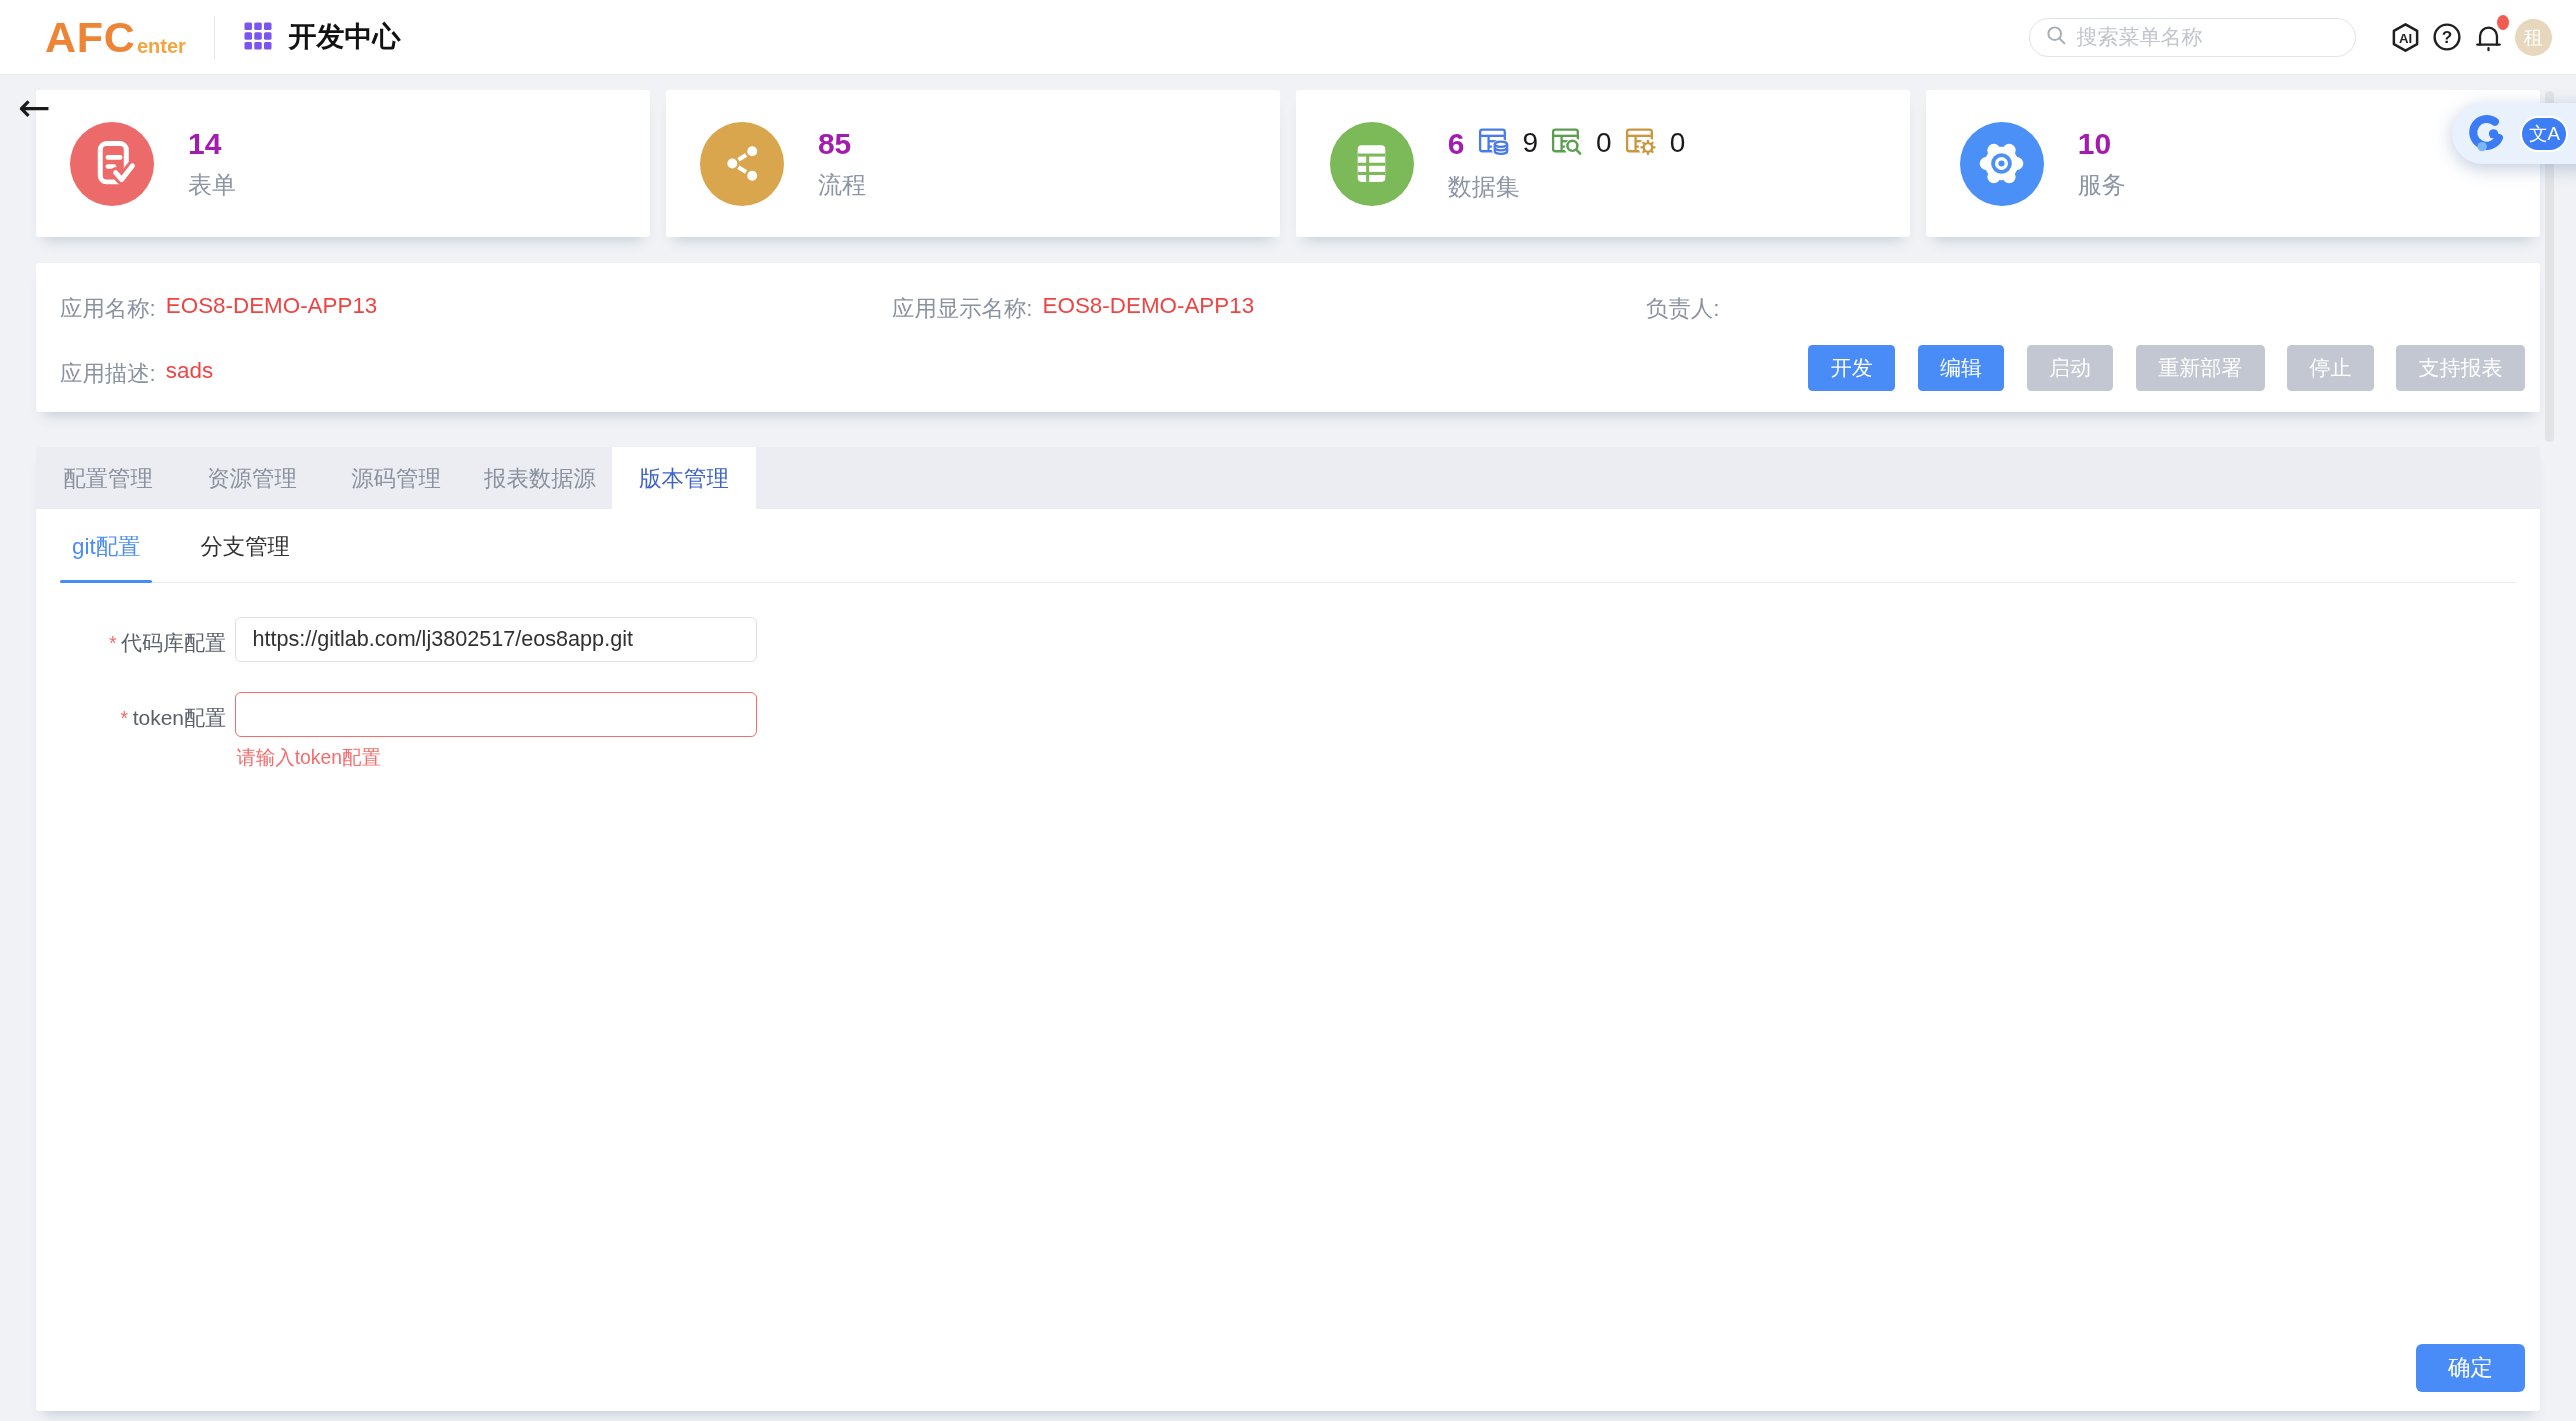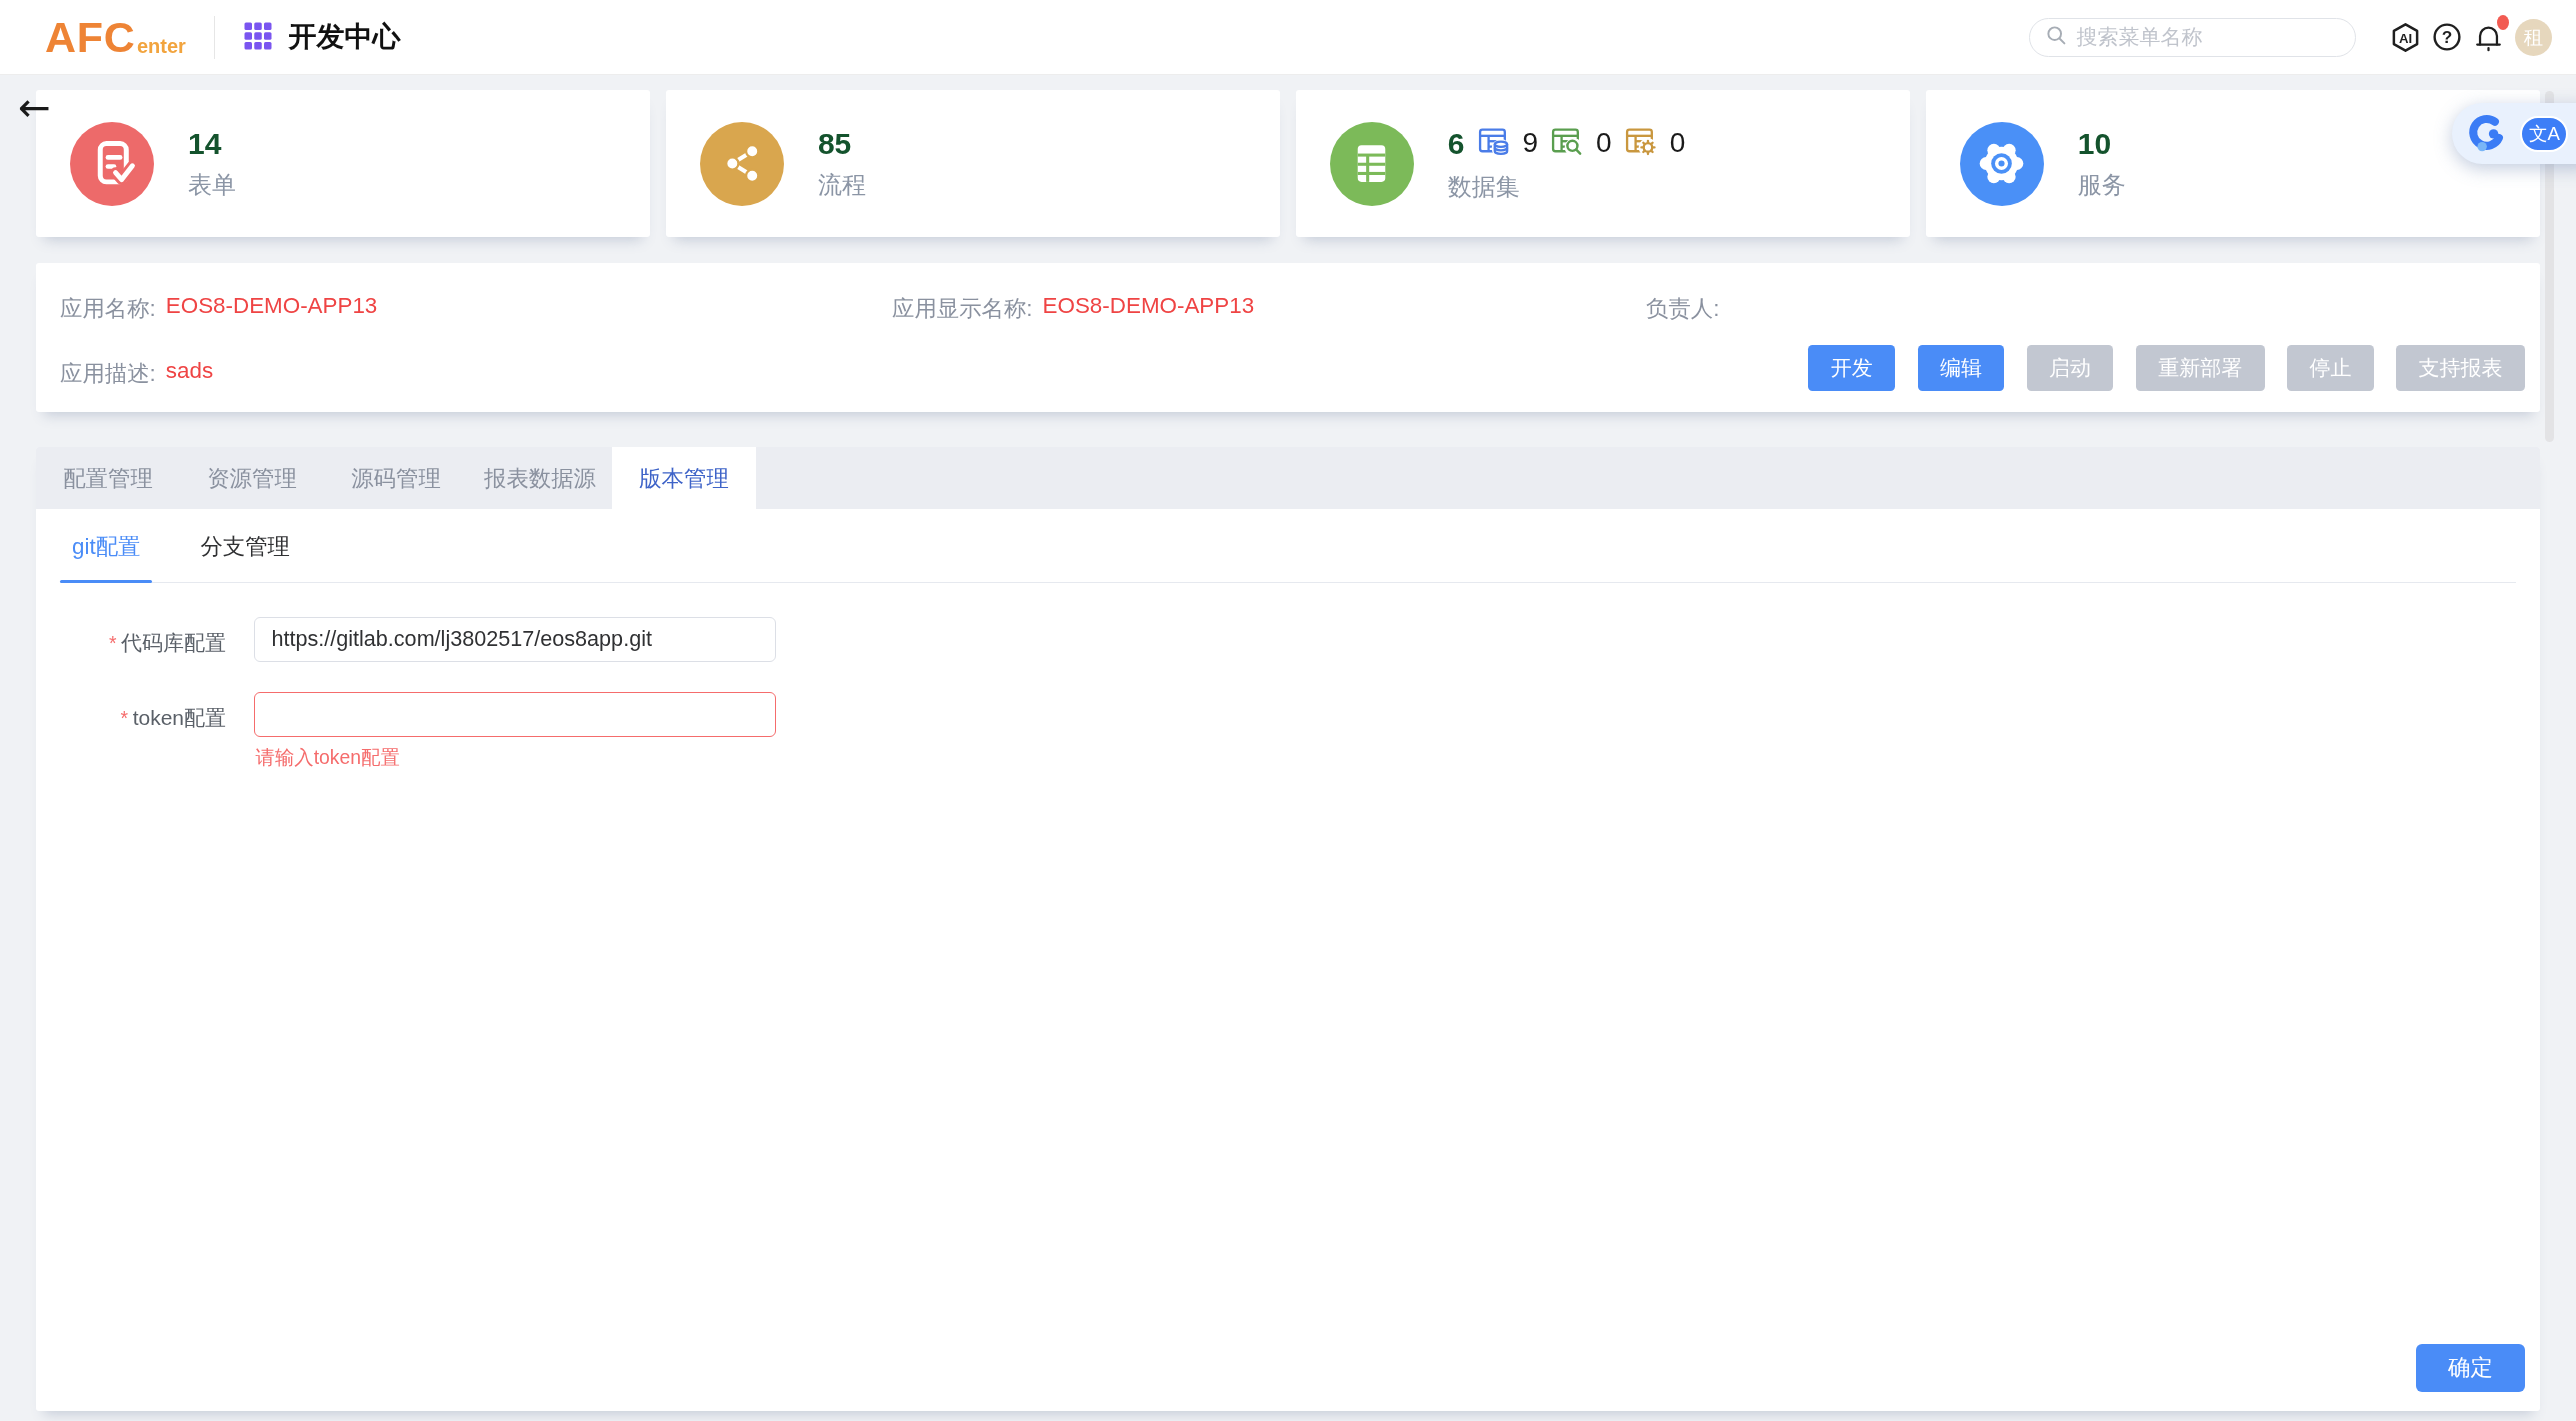--- a/index.html
+++ b/index.html
@@ -52,21 +52,21 @@
   .card {
     flex:1; background:#fff; border-radius:3px; display:flex; align-items:center;
     padding-left:34px; box-shadow:0 10.4px 13.4px -7.5px rgba(70,90,130,.28);
   }
   .card-circle {
     width:84px; height:84px; border-radius:50%; flex:none;
     display:flex; align-items:center; justify-content:center;
   }
   .card-body { margin-left:34px; }
   .card-num-row { display:flex; align-items:center; gap:12px; }
-  .card-num { font-size:30px; font-weight:700; color:#14532d; line-height:1.1; }
+  .card-num { font-size:30px; font-weight:700; color:#a21caf; line-height:1.1; }
   .card-subnum { font-size:28px; font-weight:400; color:#1a1a1a; }
   .card-label { font-size:24px; color:#8b95a5; margin-top:9px; }
   .mini-ico { display:block; }
   
   .panel {
     position:absolute; left:36px; right:36px; background:#fff; border-radius:3px;
     box-shadow:0 10.4px 12px -7.5px rgba(70,90,130,.25);
   }
   .panel-info { top:263px; height:149px; }
   .info-field { position:absolute; font-size:22.4px; display:flex; }
@@ -102,21 +102,21 @@
     background:#4a8cf7; border-radius:2.2px;
   }
   
   .form { margin:34px 0 0 24px; }
   .form-row { display:flex; align-items:flex-start; margin-bottom:30px; }
   .form-label {
     width:166px; text-align:right; font-size:21px; color:#5a6068;
     padding-top:12px; flex:none;
   }
   .req { color:#f56c6c; margin-right:4.5px; font-size:19.4px; }
-  .form-ctrl { margin-left:28px; }
+  .form-ctrl { margin-left:9px; }
   .text-input {
     width:522px; height:45px; border:1.5px solid #dcdfe6; border-radius:6px;
     font-size:21.6px; color:#303133; padding:0 16.4px; outline:none; background:#fff;
     font-family:inherit;
   }
   .text-input.error { border-color:#f56c6c; }
   .err-msg { font-size:19.4px; color:#f56c6c; margin-top:7.5px; padding-left:1.5px; }
   .submit-btn {
     position:absolute; right:15px; bottom:19.4px; width:109px; height:48px;
     background:#4a8cf7; color:#fff; font-size:22.4px; border:none; border-radius:6px;

